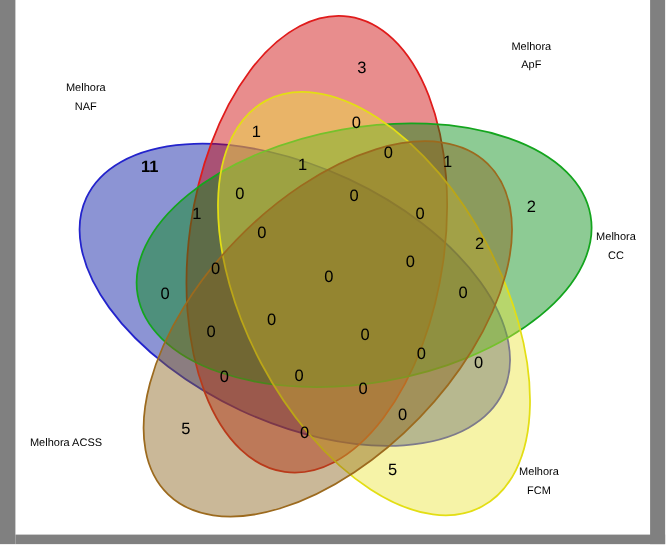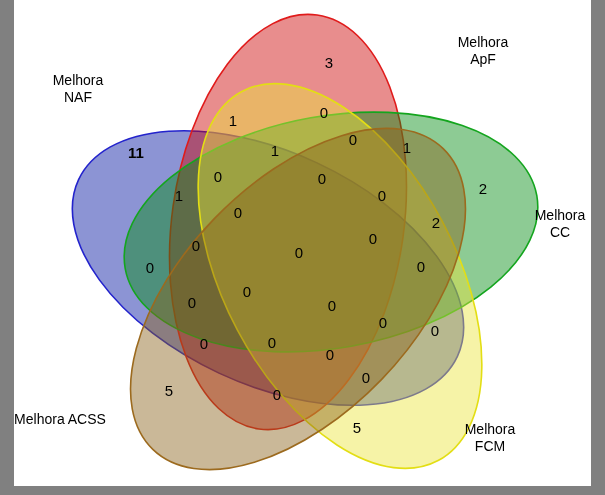--- a/index.html
+++ b/index.html
@@ -11,21 +11,21 @@
     font-family:"Liberation Sans", sans-serif;
   }
   .frame-strip{position:absolute;background:#808080;}
   .frame-left{left:0;top:0;width:14px;height:495px;}
   .frame-right{left:591px;top:0;width:14px;height:495px;}
   .frame-bottom{left:14px;top:486px;width:591px;height:9px;}
   .venn-svg{position:absolute;left:0;top:0;}
   .set-label{
     position:absolute;
     transform:translate(-50%,-50%);
-    font-size:14px;
+    font-size:10px;
     line-height:17px;
     color:#000;
     text-align:center;
     white-space:nowrap;
   }
   .region-count{
     position:absolute;
     transform:translate(-50%,-50%);
     font-size:15px;
     color:#000;
@@ -55,21 +55,21 @@
         <div>ApF</div>
       </div>
       <div class="set-label" style="left: 560px; top: 224px;">
         <div>Melhora</div>
         <div>CC</div>
       </div>
       <div class="set-label" style="left: 490px; top: 438px;">
         <div>Melhora</div>
         <div>FCM</div>
       </div>
-      <div class="set-label" style="left: 60px; top: 403px; margin-top: 16px;">
+      <div class="set-label" style="left: 60px; top: 403px;">
         <div>Melhora ACSS</div>
       </div>
     </div>
   <div id="numbers-layer">
       <span class="region-count" style="left: 136px; top: 152px; font-weight: bold;">11</span>
       <span class="region-count" style="left: 329px; top: 62px;">3</span>
       <span class="region-count" style="left: 483px; top: 188px;">2</span>
       <span class="region-count" style="left: 357px; top: 427px;">5</span>
       <span class="region-count" style="left: 169px; top: 390px;">5</span>
       <span class="region-count" style="left: 233px; top: 120px;">1</span>

